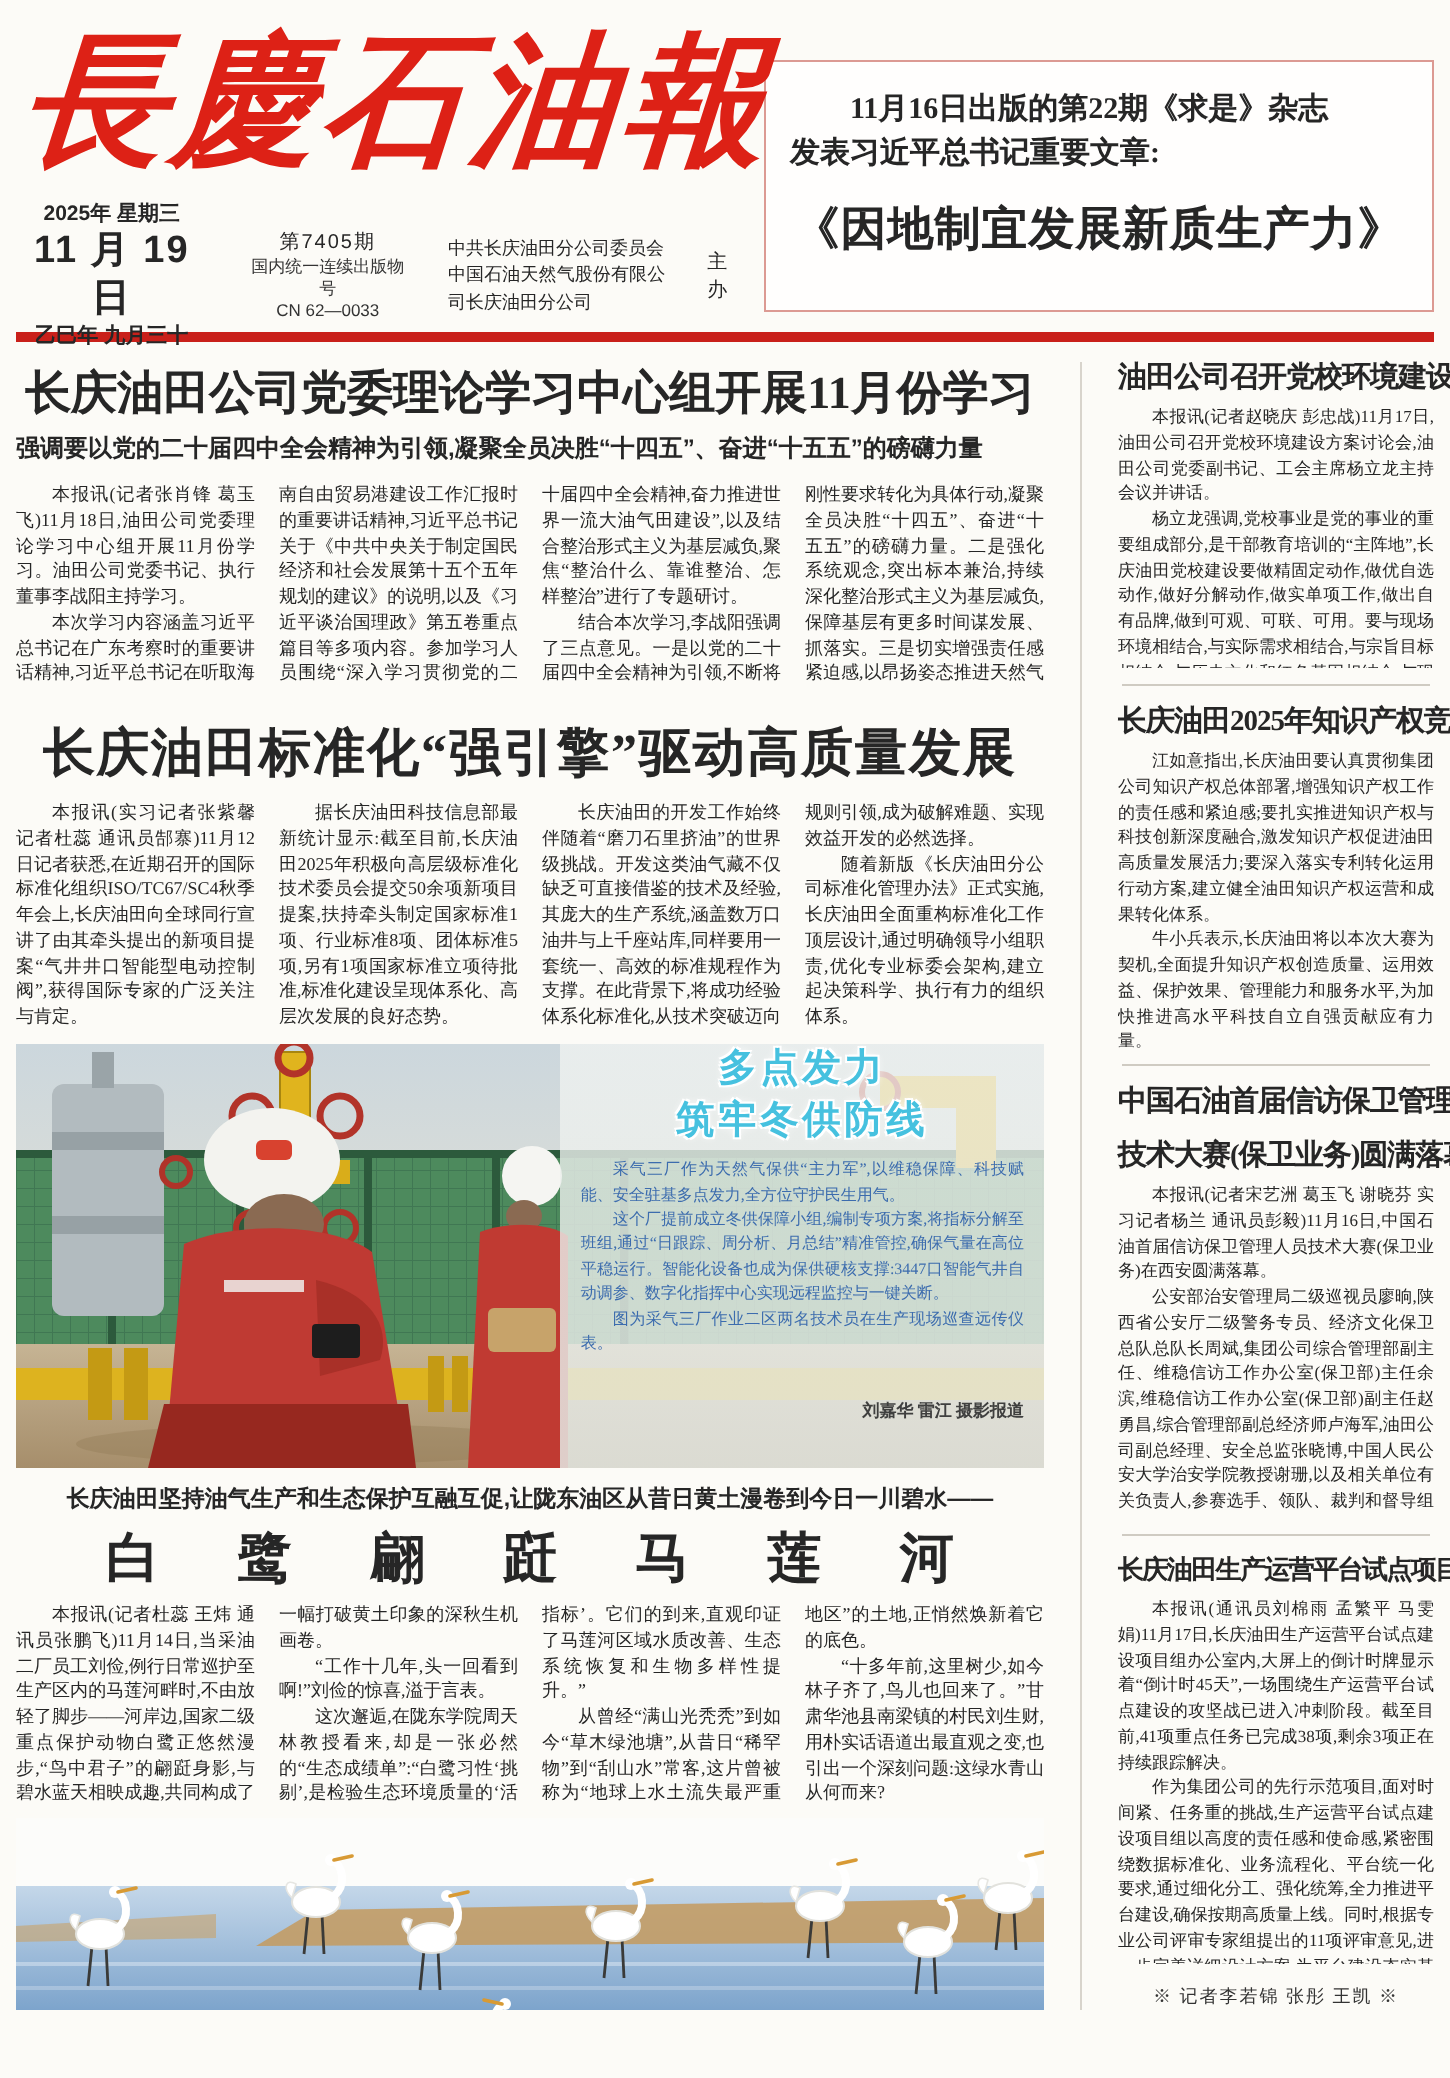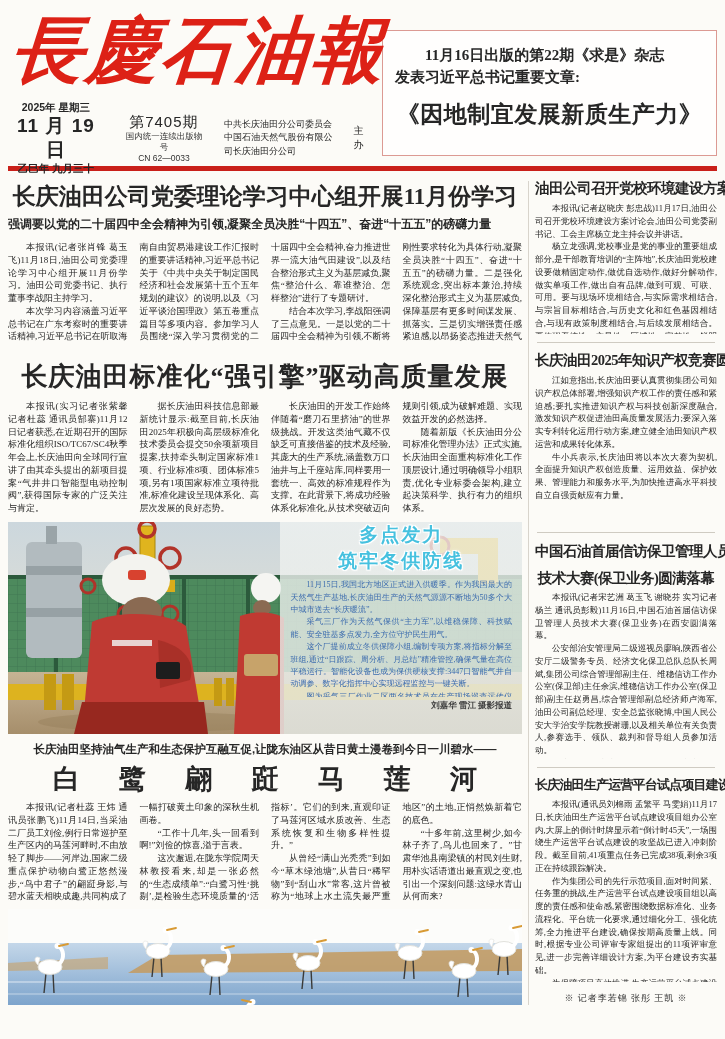--- a/index.html
+++ b/index.html
@@ -14,34 +14,34 @@
   .paper-title{
     font-family:"Liberation Serif",serif;font-weight:bold;font-style:italic;
     font-size:72px;line-height:1.32;color:#dd2116;letter-spacing:3px;white-space:nowrap;
     transform:skewX(-4deg);transform-origin:left bottom;
   }
   .mast-info{display:flex;align-items:center;gap:21px;margin-top:2px;}
   .date-block{text-align:center;line-height:1.25;}
   .date-small{font-size:10.5px;font-weight:bold;font-family:"Liberation Sans",sans-serif;}
   .date-big{font-size:19px;font-weight:bold;font-family:"Liberation Sans",sans-serif;letter-spacing:1px;}
   .issue-block{text-align:center;line-height:1.3;}
-  .issue-no{font-size:15px;font-family:"Liberation Sans",sans-serif;letter-spacing:1px;}
+  .issue-no{font-size:10px;font-family:"Liberation Sans",sans-serif;letter-spacing:1px;}
   .issn{font-size:8.5px;font-family:"Liberation Sans",sans-serif;color:#333;}
   .pub-block{width:118px;font-size:9px;line-height:1.5;font-family:"Liberation Sans",sans-serif;text-align:justify;}
   .organizer{font-size:10px;font-family:"Liberation Sans",sans-serif;align-self:center;}
   .notice-box{
     flex:1;margin:26px 0 0 10px;border:1px solid #dc9a93;background:#fffefd;
     padding:14px 12px 10px 12px;box-sizing:border-box;height:126px;
   }
   .notice-line1{font-size:15px;font-weight:bold;text-indent:2em;line-height:1.45;}
   .notice-line2{font-size:15px;font-weight:bold;line-height:1.45;}
   .notice-title{font-size:23px;font-weight:bold;text-align:center;margin-top:10px;letter-spacing:0.5px;}
   .red-bar{height:5px;background:#c9201a;margin:2px 8px 0 8px;}
   
-  .content{display:flex;padding:0 8px;gap:6px;}
+  .content{display:flex;padding:0 8px;gap:18px;}
   .main-col{width:514px;flex:none;}
   .v-divider{width:1px;background:#d8d4cc;margin-top:10px;}
   .side-col{flex:1;min-width:0;}
   
   .h1{font-size:23px;font-weight:900;text-align:center;margin:10px 0 4px 0;letter-spacing:0px;white-space:nowrap;}
   .subhead{font-family:"Liberation Sans",sans-serif;font-size:12px;font-weight:bold;text-align:left;margin:2px 0 8px 0;white-space:nowrap;}
   .body-cols{column-count:4;column-gap:12px;overflow:hidden;font-size:9px;line-height:1.42;text-align:justify;}
   .b1{height:108px;}
   .b2{height:118px;}
   .b3{height:104px;margin-top:4px;}
@@ -203,21 +203,20 @@
 
           <circle cx="258" cy="66" r="15" fill="#f5f5f2"></circle>
           <ellipse cx="254" cy="86" rx="9" ry="8" fill="#8a6a52"></ellipse>
           <path d="M232,94 C248,88 268,90 276,96 L276,212 L226,212 Z" fill="#c03a32"></path>
           <rect x="236" y="132" width="34" height="22" rx="3" fill="#c7a36a"></rect>
         </svg>
         <div class="overlay">
           <div class="ov-title">多点发力</div>
           <div class="ov-title">筑牢冬供防线</div>
           <div class="ov-text">
-              <p class="para">11月15日,我国北方地区正式进入供暖季。作为我国最大的天然气生产基地,长庆油田生产的天然气源源不断地为50多个大中城市送去“长庆暖流”。</p>
               <p class="para">采气三厂作为天然气保供“主力军”,以维稳保障、科技赋能、安全驻基多点发力,全方位守护民生用气。</p>
               <p class="para">这个厂提前成立冬供保障小组,编制专项方案,将指标分解至班组,通过“日跟踪、周分析、月总结”精准管控,确保气量在高位平稳运行。智能化设备也成为保供硬核支撑:3447口智能气井自动调参、数字化指挥中心实现远程监控与一键关断。</p>
               <p class="para">图为采气三厂作业二区两名技术员在生产现场巡查远传仪表。</p>
             </div>
           <div class="ov-credit">刘嘉华 雷江  摄影报道</div>
         </div>
       </div>
 
       <div class="leadin">长庆油田坚持油气生产和生态保护互融互促,让陇东油区从昔日黄土漫卷到今日一川碧水——</div>
       <div class="h3">白鹭翩跹马莲河</div>

